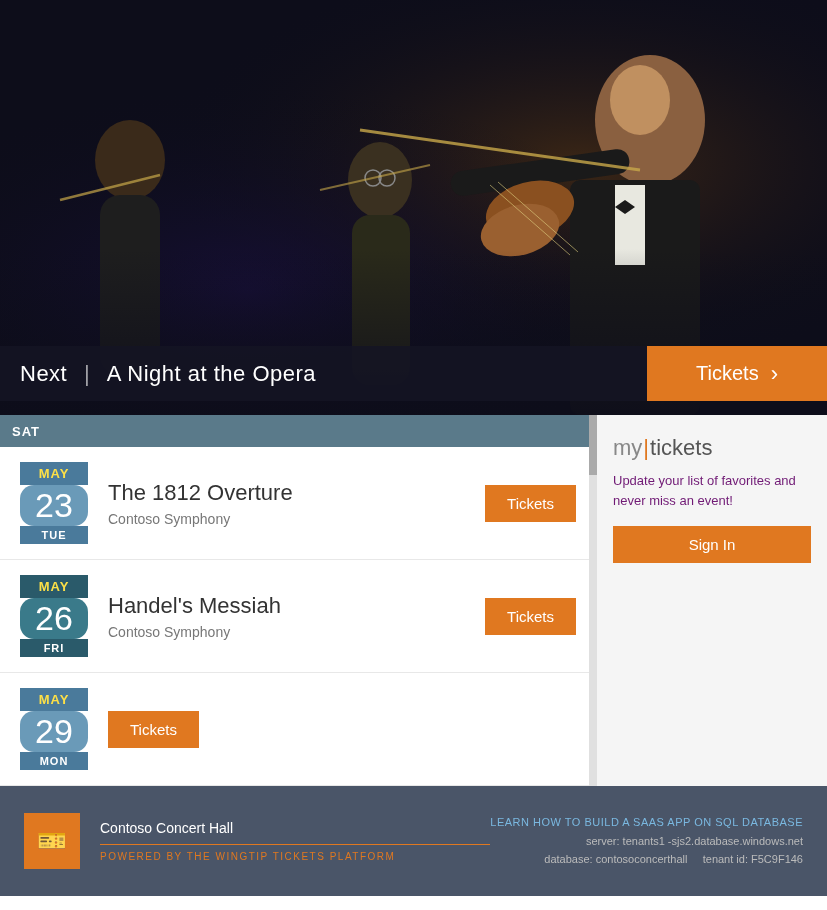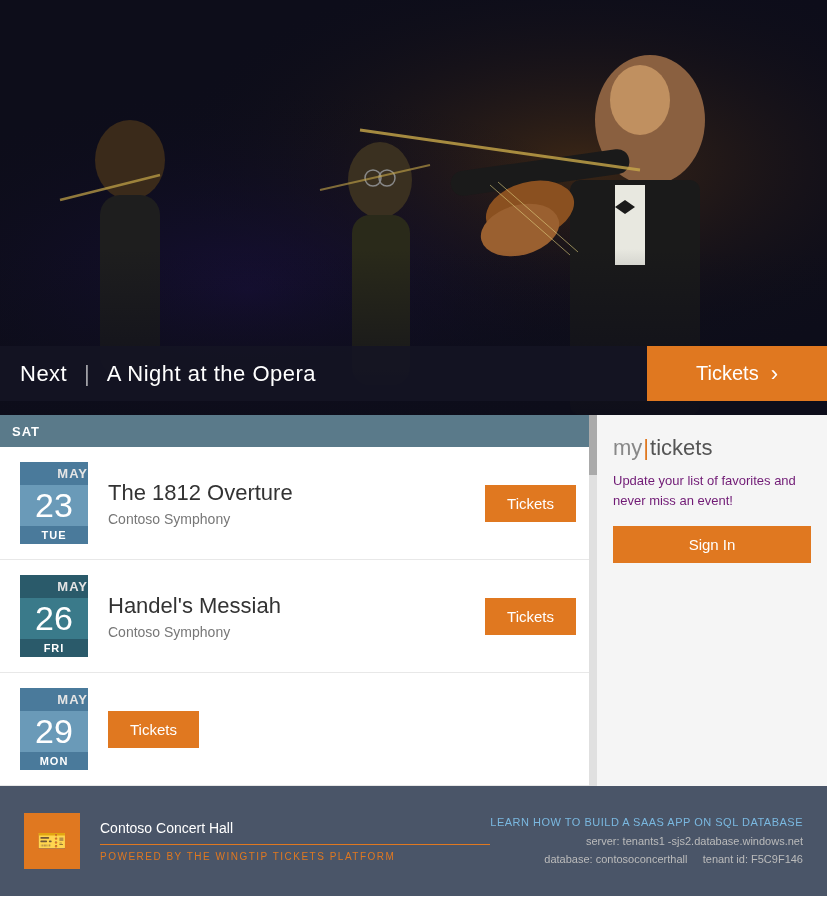--- a/index.html
+++ b/index.html
@@ -138,37 +138,38 @@
       display: flex;
       flex-direction: column;
       align-items: center;
       justify-content: center;
       margin-right: 20px;
     }
 
     .event-date-box .month {
       font-size: 13px;
       font-weight: 600;
-      color: #e5e5e5;
+      color: #fde047;
       letter-spacing: 1px;
       background: #5a7a9a;
       width: 100%;
-      text-align: right;
+      text-align: center;
       padding: 4px 0;
     }
 
     .event-date-box .day {
       font-size: 34px;
       font-weight: 300;
       color: #fff;
       background: #7a9ab8;
       width: 100%;
       text-align: center;
       padding: 2px 0;
       line-height: 1.1;
+      border-radius: 14px;
     }
 
     .event-date-box .weekday {
       font-size: 11px;
       font-weight: 600;
       color: #fff;
       background: #5a7a9a;
       width: 100%;
       text-align: center;
       padding: 3px 0;

